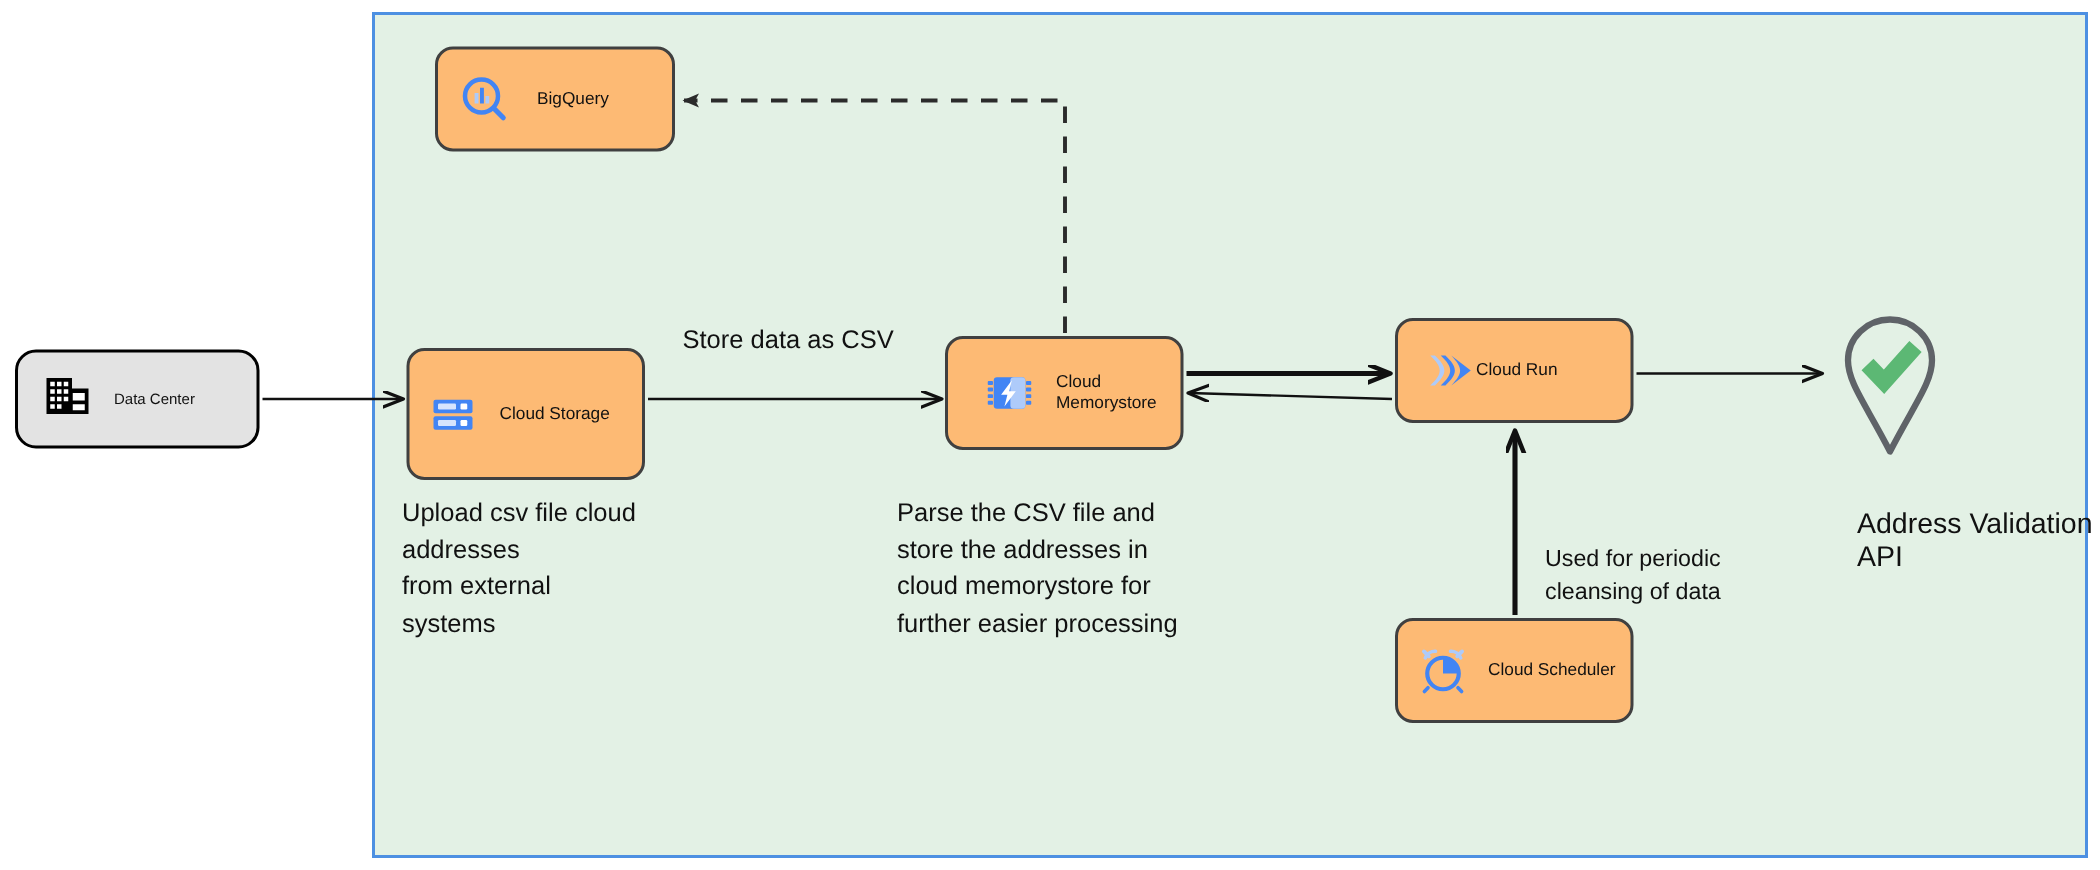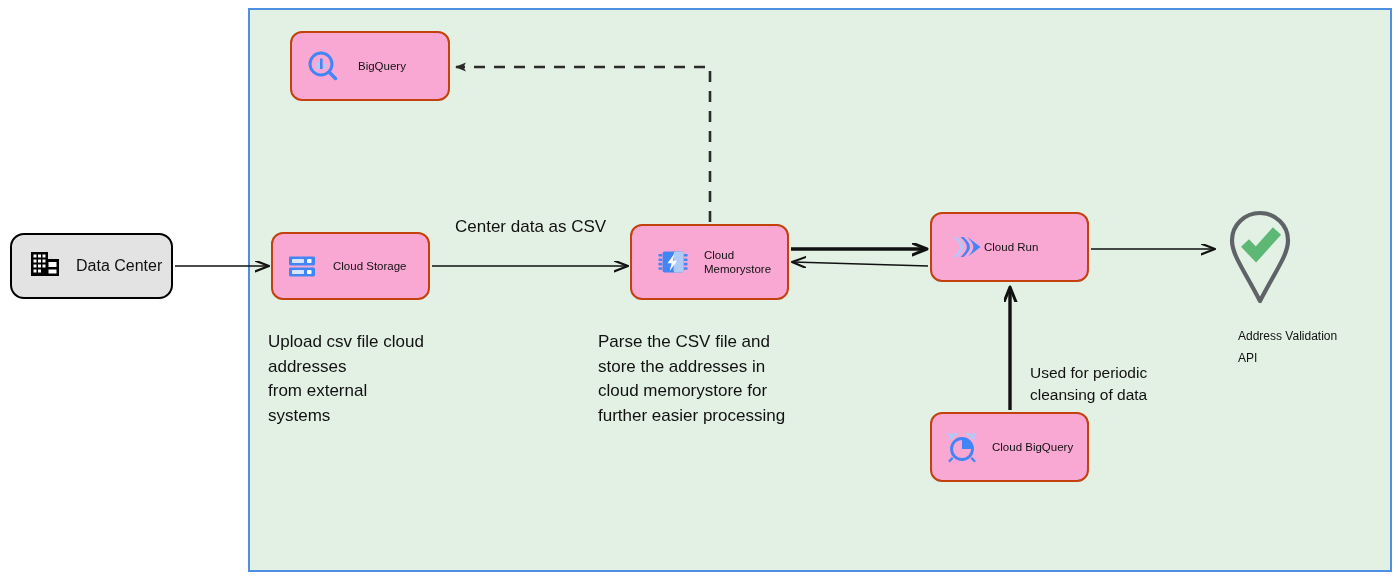--- a/index.html
+++ b/index.html
@@ -6,53 +6,53 @@
   body{width:1400px;height:580px;position:relative;overflow:hidden;
        font-family:"Liberation Sans","DejaVu Sans",sans-serif;color:#111111;}
   #canvas{position:absolute;left:0;top:0;width:1400px;height:580px;}
 
   
   .cloud-container{position:absolute;left:248px;top:8px;width:1144px;height:564px;
       background:#e3f1e5;border:2px solid #4d90e2;box-sizing:border-box;}
 
   
   .node{position:absolute;box-sizing:border-box;display:flex;align-items:center;
-        background:#f9a8d4;border:2px solid #c2410c;border-radius:12px;}
+        background:#fdba74;border:2px solid #404040;border-radius:12px;}
   .node .icon{flex:0 0 auto;display:flex;align-items:center;justify-content:center;}
   .node .node-label{font-size:11.5px;line-height:1.25;color:#111;white-space:pre-line;}
 
   .node-bigquery{left:290px;top:31px;width:160px;height:70px;padding-left:14px;}
   .node-bigquery .node-label{margin-left:18px;}
 
-  .node-storage{left:271px;top:232px;width:159px;height:68px;padding-left:14px;}
+  .node-storage{left:271px;top:232px;width:159px;height:88px;padding-left:14px;}
   .node-storage .node-label{margin-left:16px;}
 
   .node-memorystore{left:630px;top:224px;width:159px;height:76px;padding-left:26px;}
   .node-memorystore .node-label{margin-left:16px;}
 
   .node-cloudrun{left:930px;top:212px;width:159px;height:70px;padding-left:18px;}
   .node-cloudrun .node-label{}
 
   .node-scheduler{left:930px;top:412px;width:159px;height:70px;padding-left:14px;}
   .node-scheduler .node-label{margin-left:14px;}
 
   
   .datacenter{position:absolute;left:10px;top:233px;width:163px;height:66px;
       box-sizing:border-box;background:#e3e3e3;border:2.5px solid #000000;
       border-radius:14px;display:flex;align-items:center;padding-left:18px;}
-  .datacenter .node-label{font-size:16px;margin-left:16px;color:#111;}
+  .datacenter .node-label{font-size:10px;margin-left:16px;color:#111;}
 
   
   .note{position:absolute;font-size:17px;line-height:24.5px;color:#111;white-space:pre-line;}
   .note-store-bq{left:493px;top:31px;}
   .note-export{left:455px;top:215px;}
   .note-upload{left:268px;top:330px;}
   .note-parse{left:598px;top:330px;}
   .note-periodic{left:1030px;top:362px;font-size:15.5px;line-height:22px;}
-  .note-api{left:1238px;top:325px;font-size:12px;line-height:22px;}
+  .note-api{left:1238px;top:339px;font-size:19px;line-height:22px;}
 
   svg.overlay{position:absolute;left:0;top:0;width:1400px;height:580px;
       pointer-events:none;overflow:visible;}
 </style>
 </head>
 <body>
 
 <div id="canvas">
 
   <div class="cloud-container"></div>
@@ -193,34 +193,34 @@
         <path d="M6.5,6.5 L3.3,3.3" stroke="#aecbfa" stroke-width="2.6" stroke-linecap="round"></path>
         <path d="M25.5,6.5 L28.7,3.3" stroke="#aecbfa" stroke-width="2.6" stroke-linecap="round"></path>
         <path d="M4.2,7.6 A7,7 0 0 1 11,3.2" stroke="#aecbfa" stroke-width="2.4" fill="none" stroke-linecap="round"></path>
         <path d="M27.8,7.6 A7,7 0 0 0 21,3.2" stroke="#aecbfa" stroke-width="2.4" fill="none" stroke-linecap="round"></path>
         <circle cx="16" cy="18" r="10.5" fill="none" stroke="#4285f4" stroke-width="2.8"></circle>
         <path d="M16,18 L16,8.2 A9.8,9.8 0 0 1 25.8,18 Z" fill="#4285f4"></path>
         <path d="M6,27.5 L3.6,30" stroke="#4285f4" stroke-width="2.4" stroke-linecap="round"></path>
         <path d="M26,27.5 L28.4,30" stroke="#4285f4" stroke-width="2.4" stroke-linecap="round"></path>
       </svg>
     </span>
-    <span class="node-label">Cloud BigQuery</span>
+    <span class="node-label">Cloud Scheduler</span>
   </div>
 
   <div style="position:absolute;left:1214px;top:205px;width:92px;height:110px;">
     <svg width="92" height="110" viewBox="0 0 92 110">
       <path d="M46,8 C61.5,8 74,20.2 74,35.2 C74,50 62.5,64 46,96
                C29.5,64 18,50 18,35.2 C18,20.2 30.5,8 46,8 Z" fill="none" stroke="#5f6368" stroke-width="4.2" stroke-linejoin="round"></path>
       <path d="M31,38 L42,49.5 L63,26" fill="none" stroke="#5cb874" stroke-width="11" stroke-linecap="butt" stroke-linejoin="miter"></path>
     </svg>
   </div>
   <div class="note note-api">Address Validation
 API</div>
 
-  <div class="note note-export">Center data as CSV</div>
+  <div class="note note-export">Store data as CSV</div>
   <div class="note note-upload">Upload csv file cloud
 addresses
 from external
 systems</div>
   <div class="note note-parse">Parse the CSV file and
 store the addresses in
 cloud  memorystore for
 further easier processing</div>
   <div class="note note-periodic">Used for periodic
 cleansing of data</div>

